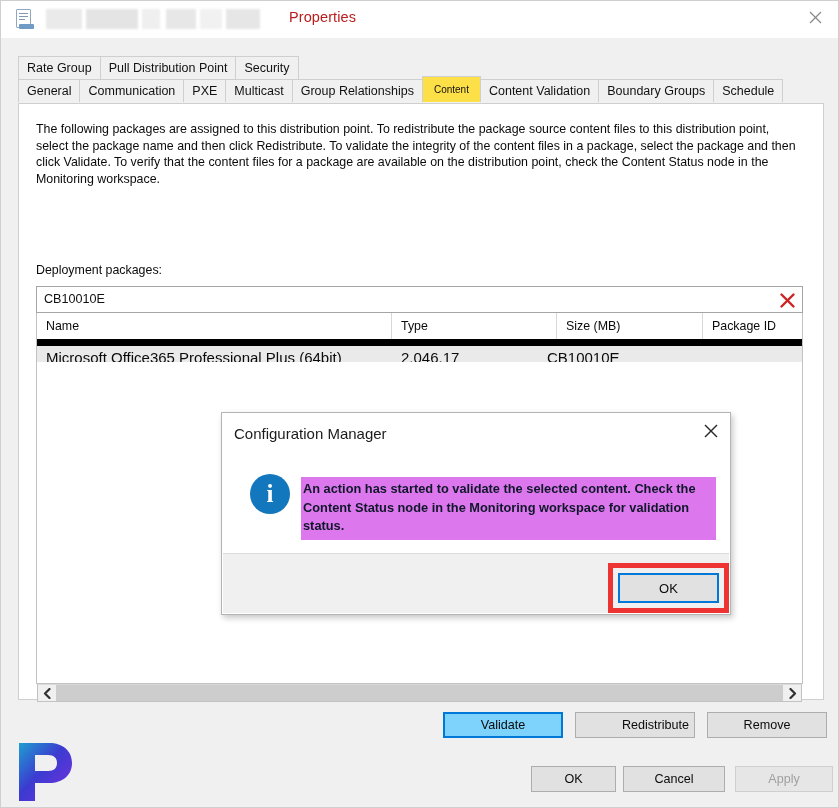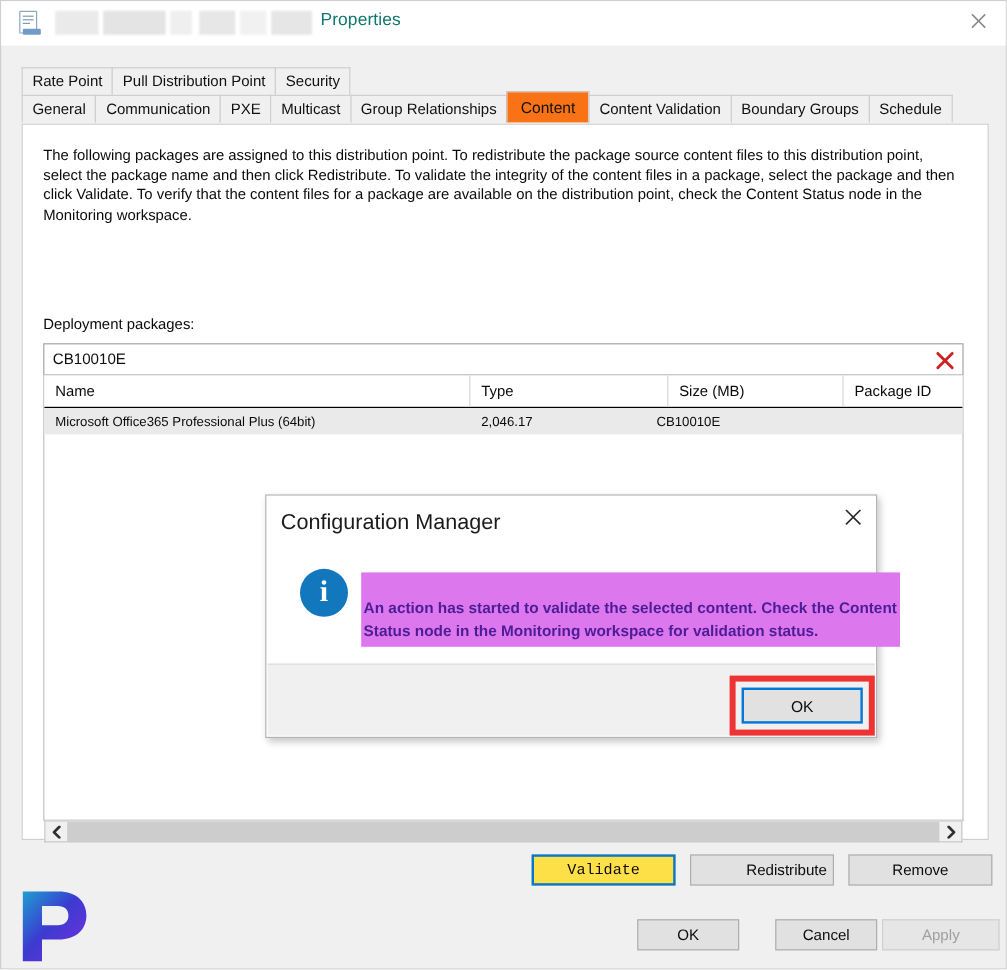--- a/index.html
+++ b/index.html
@@ -83,23 +83,23 @@
   }
   .rd1 { left: 0;   width: 36px; background: #eaeaea; }
   .rd2 { left: 40px; width: 52px; background: #e4e4e4; }
   .rd3 { left: 96px; width: 18px; background: #efefef; }
   .rd4 { left: 120px; width: 30px; background: #e7e7e7; }
   .rd5 { left: 154px; width: 22px; background: #f1f1f1; }
   .rd6 { left: 180px; width: 34px; background: #e6e6e6; }
 
   #title-text {
     position: absolute;
-    left: 266px; top: 8px;
+    left: 288px; top: 8px;
     font-size: 14.5px;
-    color: #0f766e;
+    color: #b91c1c;
     letter-spacing: 0.1px;
   }
   #close-btn {
     position: absolute;
     right: 0; top: 0;
     width: 46px; height: 32px;
     display: flex;
     align-items: center;
     justify-content: center;
     cursor: default;
@@ -131,29 +131,29 @@
     display: flex;
     align-items: center;
     font-size: 12.5px;
     color: #111111;
     box-sizing: border-box;
     height: 23px;
     cursor: default;
     white-space: nowrap;
   }
   .tab.selected {
-    background: #f97316;
+    background: #fde047;
     border-color: #cfcfcf;
     height: 26px;
     margin-top: -3px;
     align-items: center;
     padding: 0 11px;
     position: relative;
     z-index: 4;
-    font-size: 13px;
+    font-size: 10px;
   }
 
   
   #tabpage {
     position: absolute;
     left: 17px; top: 102px;
     width: 806px;
     height: 597px;
     background: #ffffff;
     border: 1px solid #cfcfcf;
@@ -209,39 +209,39 @@
     width: 767px;
     border: 1px solid #c2c2c2;
     border-top: none;
     background: #ffffff;
     box-sizing: border-box;
   }
   .thead {
     display: flex;
     height: 26px;
     background: #ffffff;
-    border-bottom: 1px solid #000000;
+    border-bottom: 7px solid #000000;
   }
   .th {
     font-size: 12.4px;
     color: #0b0b0b;
     display: flex;
     align-items: center;
     padding-left: 9px;
     box-sizing: border-box;
     border-right: 1px solid #d8d8d8;
   }
   .th:last-child { border-right: none; }
   .trow {
     display: flex;
     height: 23px;
     background: #eaeaea;
   }
   .td {
-    font-size: 11px;
+    font-size: 15px;
     color: #0b0b0b;
     display: flex;
     align-items: center;
     padding-left: 9px;
     box-sizing: border-box;
   }
   .col-name { width: 355px; }
   .col-type { width: 165px; }
   .col-size { width: 146px; }
   .col-id   { width: 99px; }
@@ -302,58 +302,57 @@
     display: inline-flex;
     align-items: center;
     justify-content: center;
     box-sizing: border-box;
     cursor: default;
     position: absolute;
     height: 26px;
   }
   .btn.focused {
     border: 2px solid #0078d7;
-    background: #fde047;
-    font-family: Liberation Mono, monospace;
+    background: #7dd3fc;
   }
   .btn.disabled {
     color: #a0a0a0;
     border-color: #cfcfcf;
     background: #e6e6e6;
   }
   #btn-validate    { left: 24px;  top: 0; width: 120px; }
   #btn-redistribute{ left: 156px; top: 0; width: 120px; padding-left: 41px; }
   #btn-remove      { left: 288px; top: 0; width: 120px; }
 
   
   #bottom-buttons {
     position: absolute;
     left: 530px; top: 765px;
     width: 300px; height: 28px;
   }
   #btn-ok     { left: 0;   top: 0; width: 85px; }
-  #btn-cancel { left: 115px; top: 0; width: 85px; }
+  #btn-cancel { left: 92px; top: 0; width: 102px; }
   #btn-apply  { left: 204px; top: 0; width: 98px; }
 
   
   #modal {
     position: absolute;
     left: 220px; top: 411px;
     width: 510px;
     height: 203px;
     background: #ffffff;
     border: 1px solid #b4b4b4;
     box-shadow: 2px 3px 6px rgba(0,0,0,0.22);
     box-sizing: border-box;
     z-index: 20;
   }
   #modal-title {
     position: absolute;
     left: 12px; top: 12px;
-    font-size: 18px;
+    font-size: 15px;
     color: #1b1b1b;
   }
   #modal-close {
     position: absolute;
     right: 4px; top: 4px;
     width: 30px; height: 28px;
     display: flex;
     align-items: center;
     justify-content: center;
     cursor: default;
@@ -375,28 +374,28 @@
     color: #ffffff;
     font-size: 25px;
     font-weight: bold;
     font-family: "Liberation Serif", serif;
     line-height: 1;
     margin-top: -2px;
   }
   #modal-message {
     position: absolute;
     left: 79px; top: 64px;
-    width: 449px;
+    width: 415px;
     background: #dd77ee;
-    padding: 21px 2px 4px 2px;
+    padding: 3px 2px 4px 2px;
     box-sizing: border-box;
     font-size: 12.8px;
     font-weight: bold;
     line-height: 18.5px;
-    color: #4c1d95;
+    color: #0f172a;
   }
   #modal-footer {
     position: absolute;
     left: 1px; right: 1px; bottom: 1px;
     height: 59px;
     background: #f0f0f0;
     border-top: 1px solid #dcdcdc;
   }
   #modal-ok-wrap {
     position: absolute;
@@ -454,21 +453,21 @@
     <div id="close-btn">
       <svg width="13" height="13" viewBox="0 0 13 13">
         <line x1="1" y1="1" x2="12" y2="12" stroke="#8a8a8a" stroke-width="1.3"></line>
         <line x1="12" y1="1" x2="1" y2="12" stroke="#8a8a8a" stroke-width="1.3"></line>
       </svg>
     </div>
   </div>
 
   <div id="tabstrip">
     <div class="tabrow row1">
-      <div class="tab">Rate Point</div>
+      <div class="tab">Rate Group</div>
       <div class="tab">Pull Distribution Point</div>
       <div class="tab">Security</div>
     </div>
     <div class="tabrow row2">
       <div class="tab">General</div>
       <div class="tab">Communication</div>
       <div class="tab">PXE</div>
       <div class="tab">Multicast</div>
       <div class="tab">Group Relationships</div>
       <div class="tab selected">Content</div>

